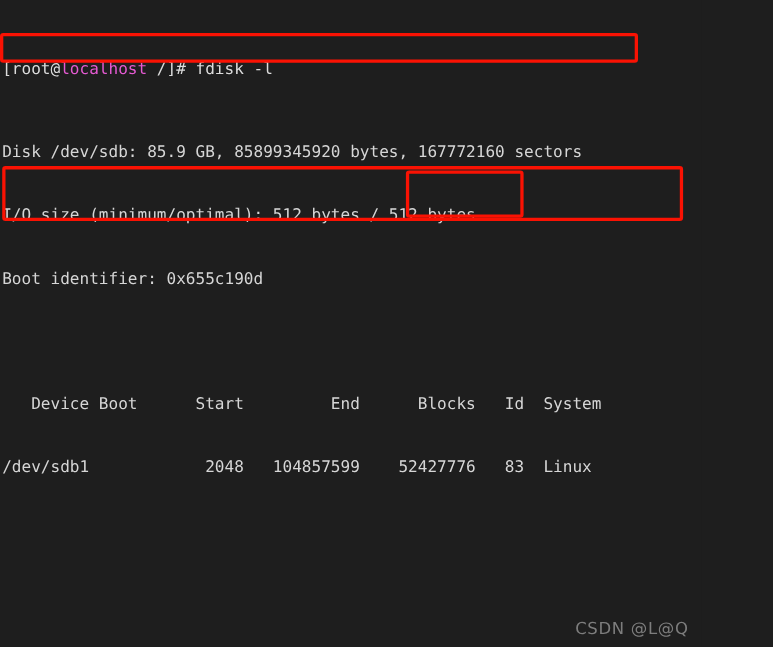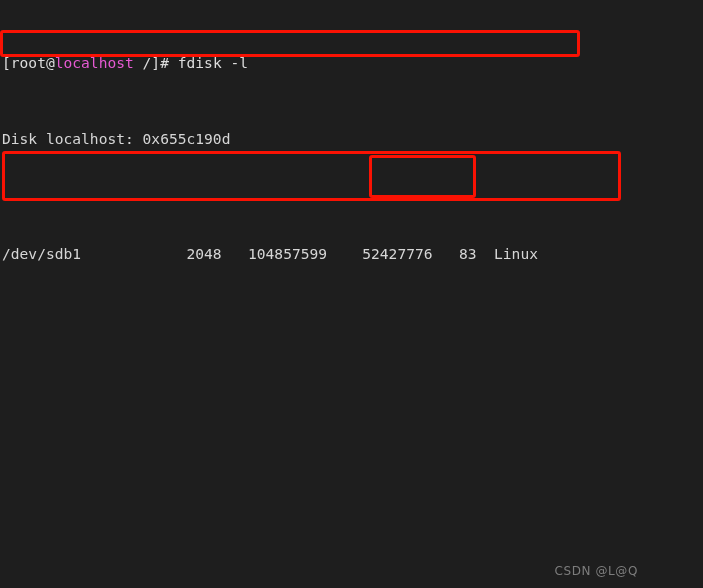--- a/index.html
+++ b/index.html
@@ -49,40 +49,43 @@
     box-sizing: border-box;
     pointer-events: none;
     background: transparent;
   }
   #box-sdb-disk   { left: 0px;   top: 30px;  width: 580px; height: 27px; }
   #box-sdb-table  { left: 2px;   top: 151px; width: 619px; height: 50px; }
   #box-sdb-blocks { left: 369px; top: 155px; width: 107px; height: 43px; }
 
   #watermark {
     position: absolute;
-    right: 0;
+    right: 12px;
     bottom: 7px;
     color: #7d7d7d;
-    font-size: 12px;
+    font-size: 15px;
     font-family: "DejaVu Sans", "Liberation Sans", sans-serif;
     letter-spacing: 0.6px;
     white-space: pre;
   }
 </style>
 </head>
 <body>
 
 <div id="terminal">
 
   <div id="screen-lines">
 
     <div class="line"><span class="seg-white">[root@</span><span class="seg-magenta">localhost</span><span class="seg-white"> /]# </span><span class="seg-white">fdisk -l</span></div>
 
-    <div class="line">Disk localhost: 0x655c190d</div>
+    <div class="line">Disk /dev/sdb: 85.9 GB, 85899345920 bytes, 167772160 sectors</div>
+    <div class="line">I/O size (minimum/optimal): 512 bytes / 512 bytes</div>
+    <div class="line">Boot identifier: 0x655c190d</div>
     <div class="line"></div>
+    <div class="line">   Device Boot      Start         End      Blocks   Id  System</div>
     <div class="line">/dev/sdb1            2048   104857599    52427776   83  Linux</div>
     
     
     
     
     
     
     
     
     

